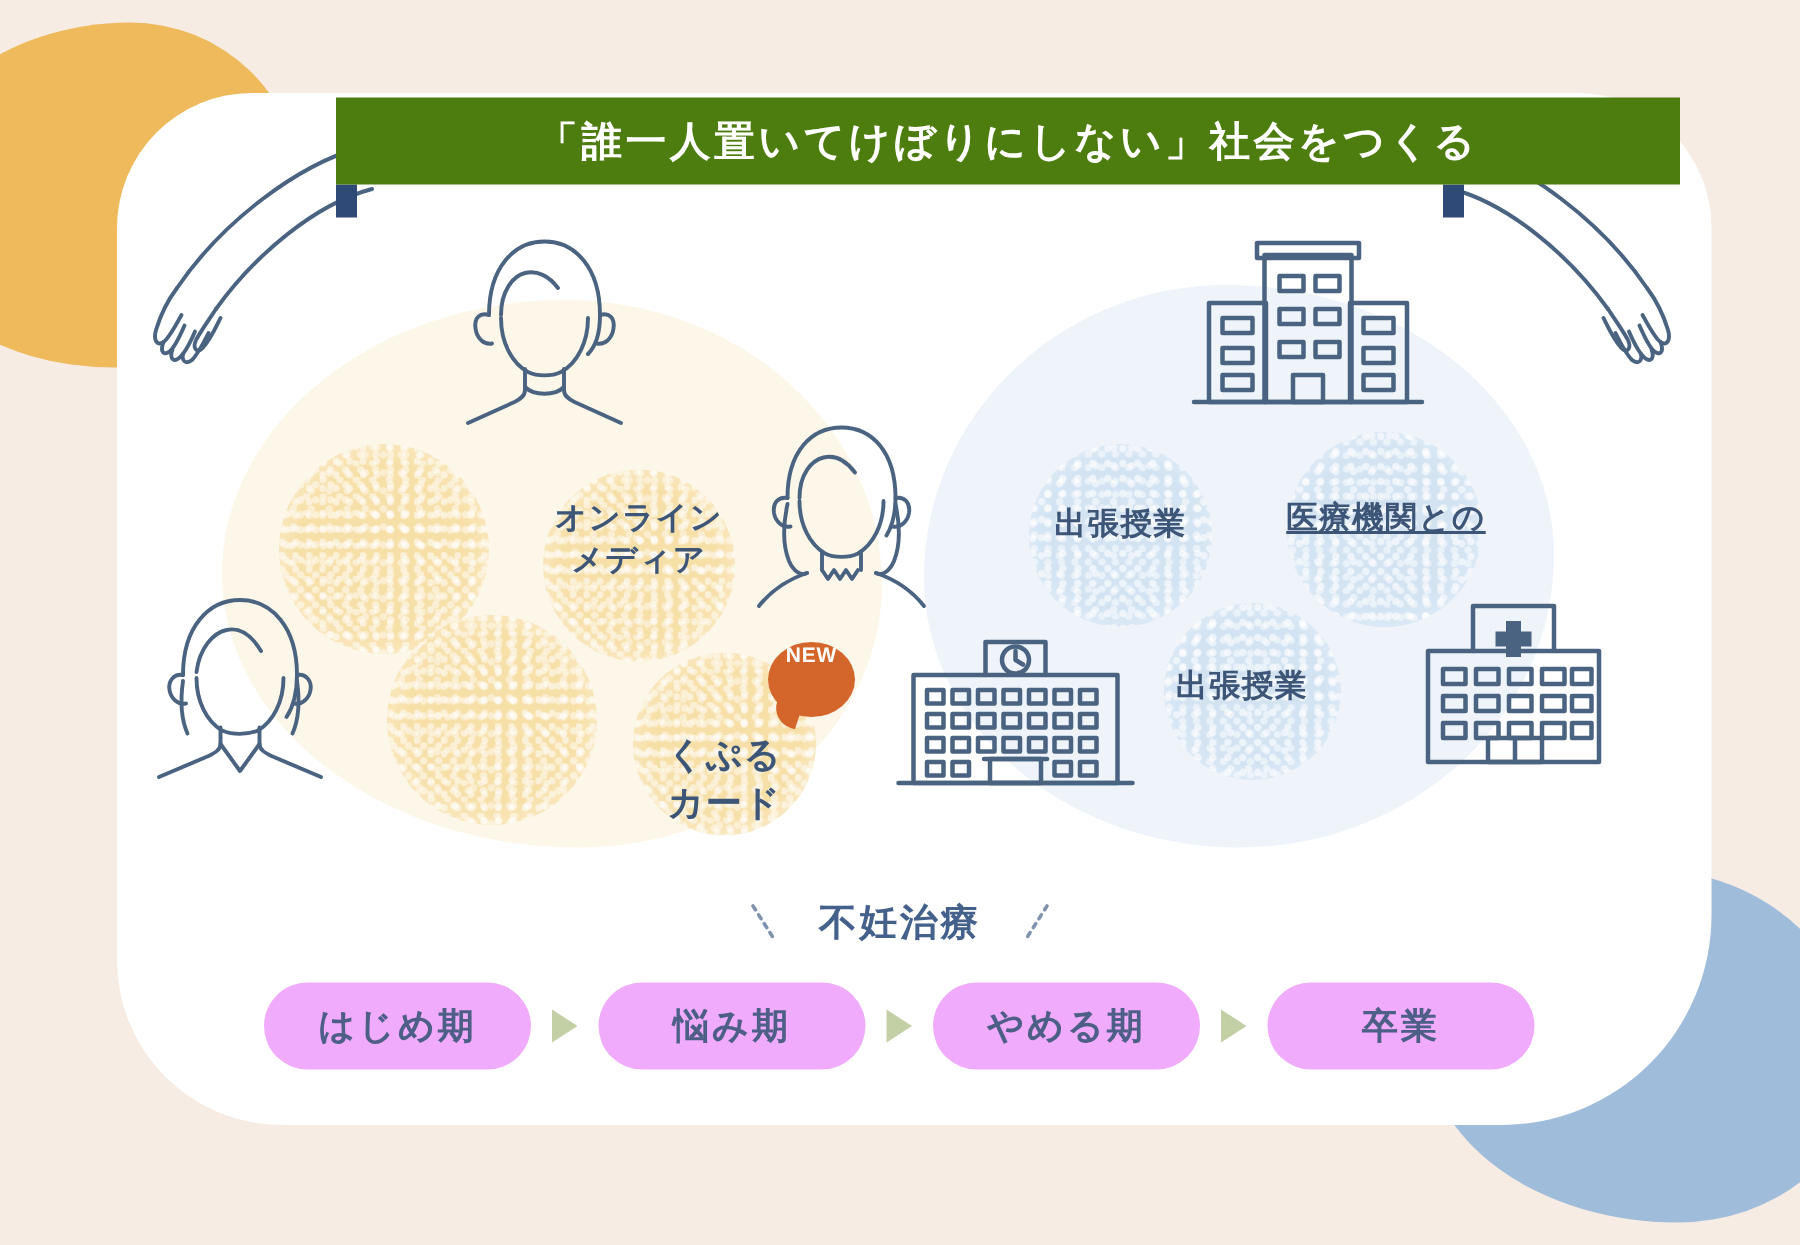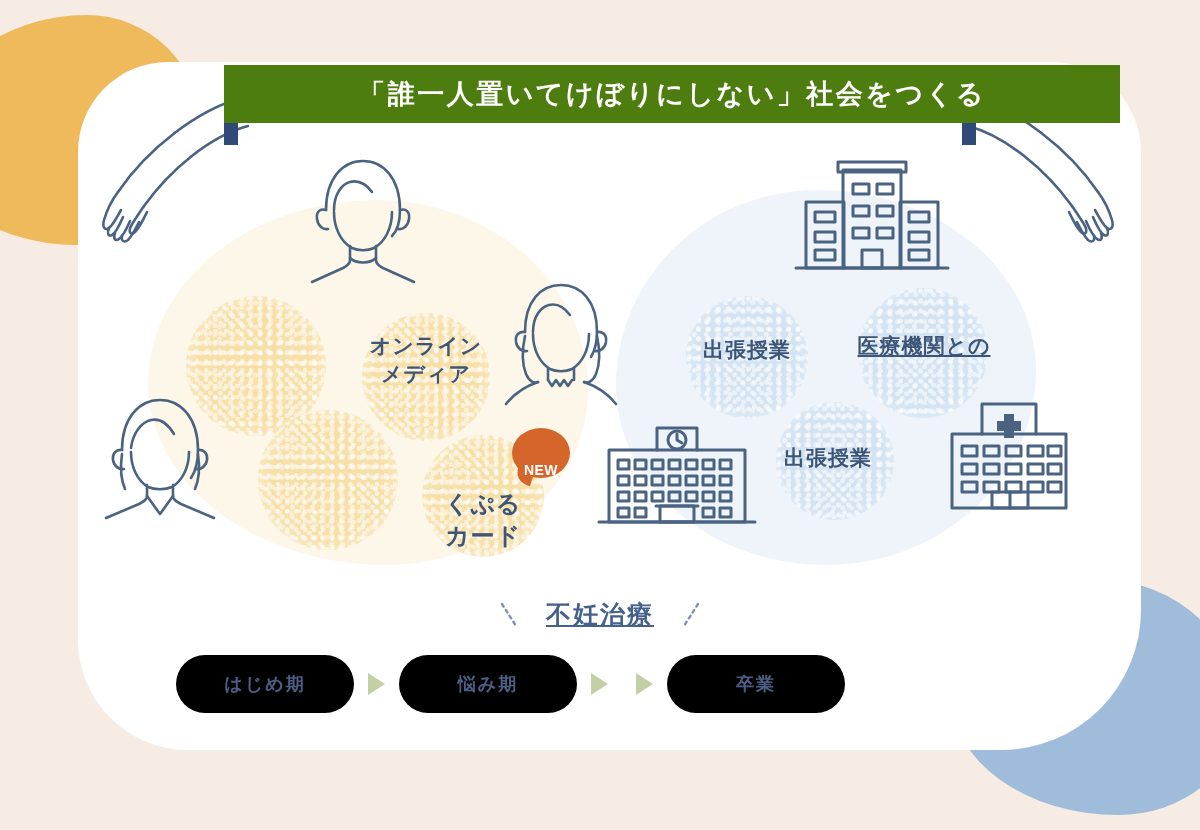--- a/index.html
+++ b/index.html
@@ -92,21 +92,21 @@
     position:absolute;color:#3d5577;font-weight:700;
     text-align:center;line-height:1.32;white-space:nowrap;
     letter-spacing:1px;
   }
   .sub{font-size:.78em;letter-spacing:0;}
 
   
   .new-badge{
     position:absolute;left:512px;top:428px;width:58px;height:50px;
     background:#d4662b;border-radius:50%;
-    display:flex;align-items:flex-end;justify-content:center;
+    display:flex;align-items:flex-start;justify-content:center;
     z-index:5;
   }
   .new-badge::after{
     content:"";position:absolute;left:4px;bottom:-6px;
     width:17px;height:17px;background:#d4662b;
     border-radius:0 0 0 14px;transform:rotate(18deg);
   }
   .new-badge span{
     position:relative;z-index:2;color:#fff;font-size:14px;font-weight:700;
     letter-spacing:.5px;
@@ -115,30 +115,30 @@
   
   .fig{position:absolute;z-index:4;}
 
   
   .tl-head{
     position:absolute;left:0;right:0;top:598px;
     display:flex;align-items:center;justify-content:center;gap:16px;
     z-index:5;
   }
   .tl-head-text{
-    color:#44618c;font-size:25px;font-weight:700;letter-spacing:2px;text-decoration:underline;
+    color:#44618c;font-size:25px;font-weight:700;letter-spacing:2px;
   }
   .tl-row{
     position:absolute;left:176px;top:655px;
     display:flex;align-items:center;z-index:5;
   }
   .pill{
-    width:178px;height:58px;background:#000000;border-radius:29px;
+    width:178px;height:58px;background:#f0abfc;border-radius:29px;
     display:flex;align-items:center;justify-content:center;
-    color:#4d5f86;font-size:18px;font-weight:700;letter-spacing:2px;
+    color:#4d5f86;font-size:24px;font-weight:700;letter-spacing:2px;
   }
   .tri{
     width:0;height:0;margin:0 14px;
     border-top:11px solid transparent;border-bottom:11px solid transparent;
     border-left:17px solid #c3cfa4;
   }
 </style>
 </head>
 <body>
 
@@ -363,17 +363,18 @@
         <path d="M28 2 L14 24"></path>
       </g>
     </svg>
   </div>
 
   <div class="tl-row">
     <div class="pill">はじめ期</div>
     <div class="tri"></div>
     <div class="pill">悩み期</div>
     <div class="tri"></div>
+    <div class="pill">やめる期</div>
     <div class="tri"></div>
     <div class="pill">卒業</div>
   </div>
 
 </div>
 
 </body></html>

